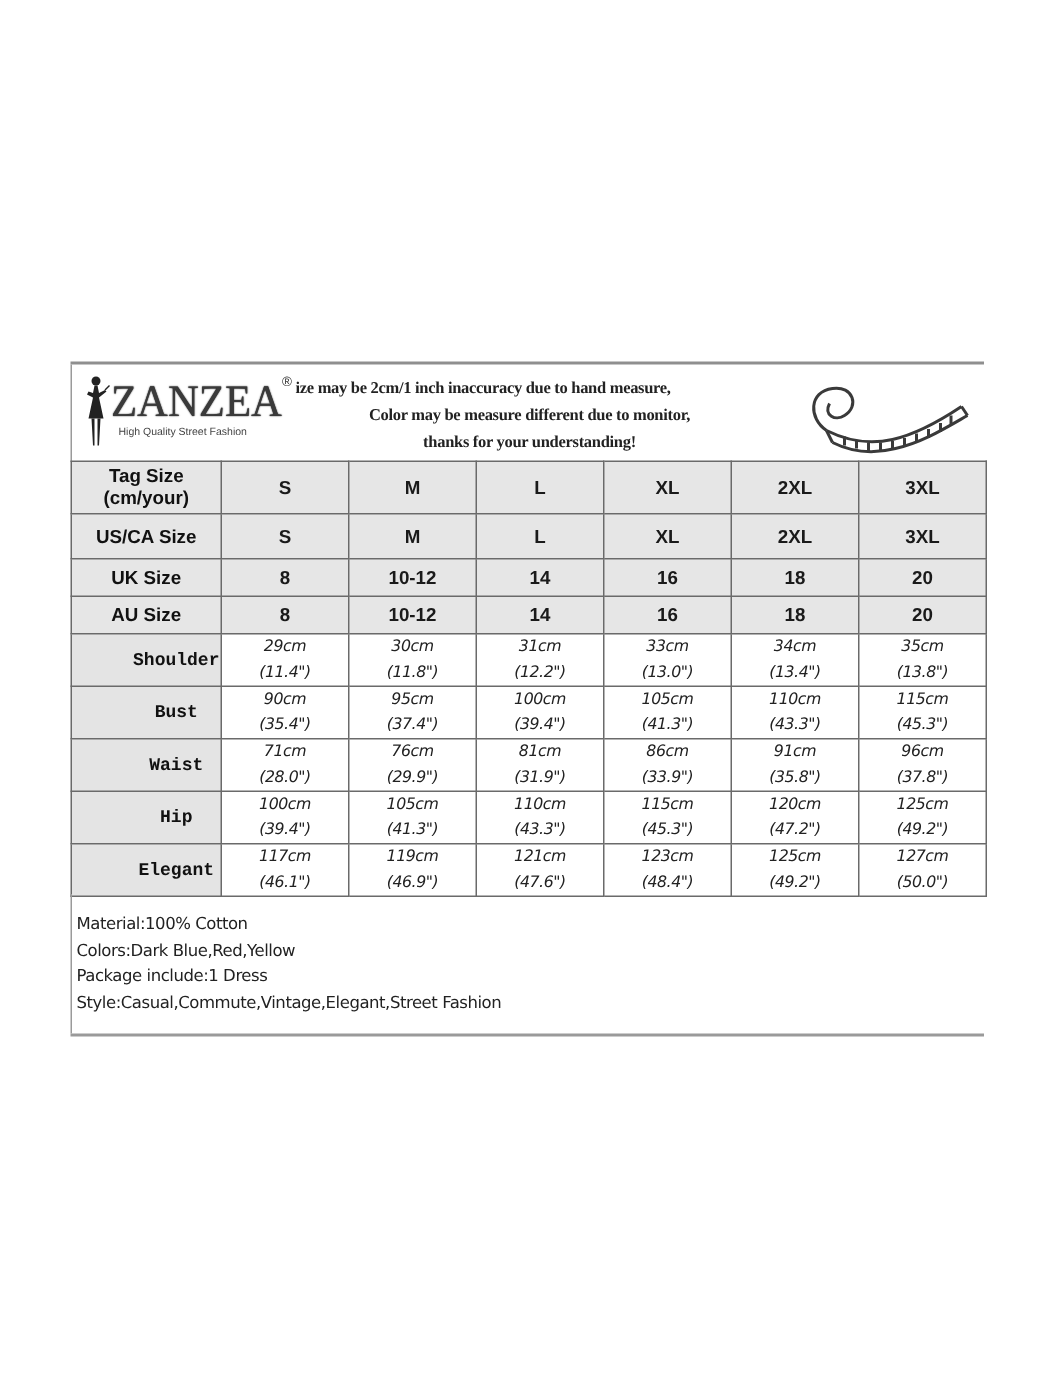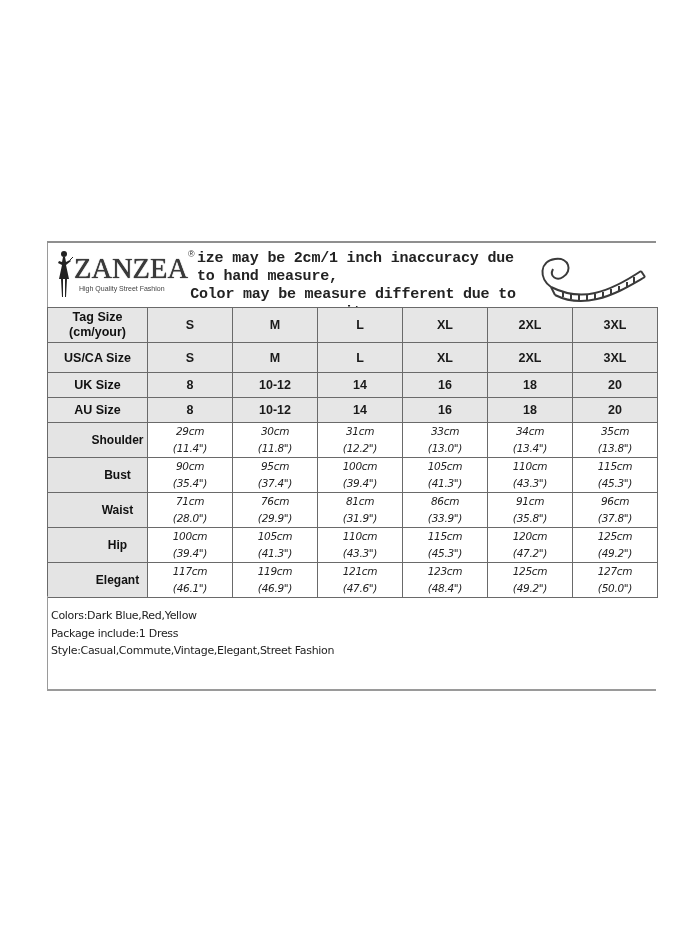--- a/index.html
+++ b/index.html
@@ -25,21 +25,21 @@
     transform: scaleX(0.95); transform-origin: left top;
   }
   .logo-reg {
     position: absolute; left: 136px; top: 2px; font-size: 9px; color: #333;
   }
   .logo-tagline {
     position: absolute; left: 27px; top: 38px; font-size: 7px; color: #444; white-space: nowrap;
   }
   .notice {
     position: absolute; left: 140px; top: 7px; width: 330px; text-align: center;
-    font-family: Liberation Mono, monospace; font-size: 15px; line-height: 18px; color: #222;
+    font-family: Liberation Serif, serif; font-size: 11px; line-height: 18px; color: #222;
     font-weight: bold; letter-spacing: -0.2px;
   }
   .notice .l1 { text-align: left; padding-left: 9px; display:block; }
   .tape {
     position: absolute; left: 485px; top: 6px; width: 115px; height: 56px;
   }
   table.size-table {
     position: absolute; left: 47px; top: 307px; width: 610px;
     border-collapse: collapse; table-layout: fixed; border-radius: 29px;
   }
@@ -51,21 +51,21 @@
   }
   table.size-table tr.size-row td { background: #e6e6e6; font-weight: bold; font-size: 12.5px; height: 36px; }
   table.size-table tr.size-row.first td { height: 34px; line-height: 15px; }
   table.size-table tr.size-row td.rowhead { font-size: 12.5px; }
   table.size-table tr.meas-row td { height: 34px; }
   table.size-table tr.meas-row td.val {
     background: #ffffff; font-family: "DejaVu Sans", sans-serif; font-size: 10.5px; line-height: 17px; color: #222;
     letter-spacing: -0.3px;
     font-style: italic;
   }
-  table.size-table tr.meas-row td.rowhead { font-family: Liberation Sans, sans-serif; font-size: 12px; padding-left: 40px; }
+  table.size-table tr.meas-row td.rowhead { font-family: Liberation Mono, monospace; font-size: 12px; padding-left: 40px; }
   .val span { display: block; }
   .details {
     position: absolute; left: 47px; top: 596px; width: 609px; height: 93px;
     border-left: 1px solid #9a9a9a;
   }
   .details-text {
     position: absolute; left: 3px; top: 11px; font-family: "DejaVu Sans", sans-serif;
     font-size: 11px; line-height: 17.5px; color: #222; letter-spacing: -0.3px;
   }
   .bottom-rule {
@@ -290,18 +290,19 @@
       <td class="val">
           <span>127cm</span>
           <span>(50.0")</span>
         </td>
     </tr>
   </tbody>
 </table>
 
 <div class="details">
   <div class="details-text">
+    <div>Material:100% Cotton</div>
     <div>Colors:Dark Blue,Red,Yellow</div>
     <div>Package include:1 Dress</div>
     <div>Style:Casual,Commute,Vintage,Elegant,Street Fashion</div>
   </div>
 </div>
 <div class="bottom-rule"></div>
 
 </body></html>

